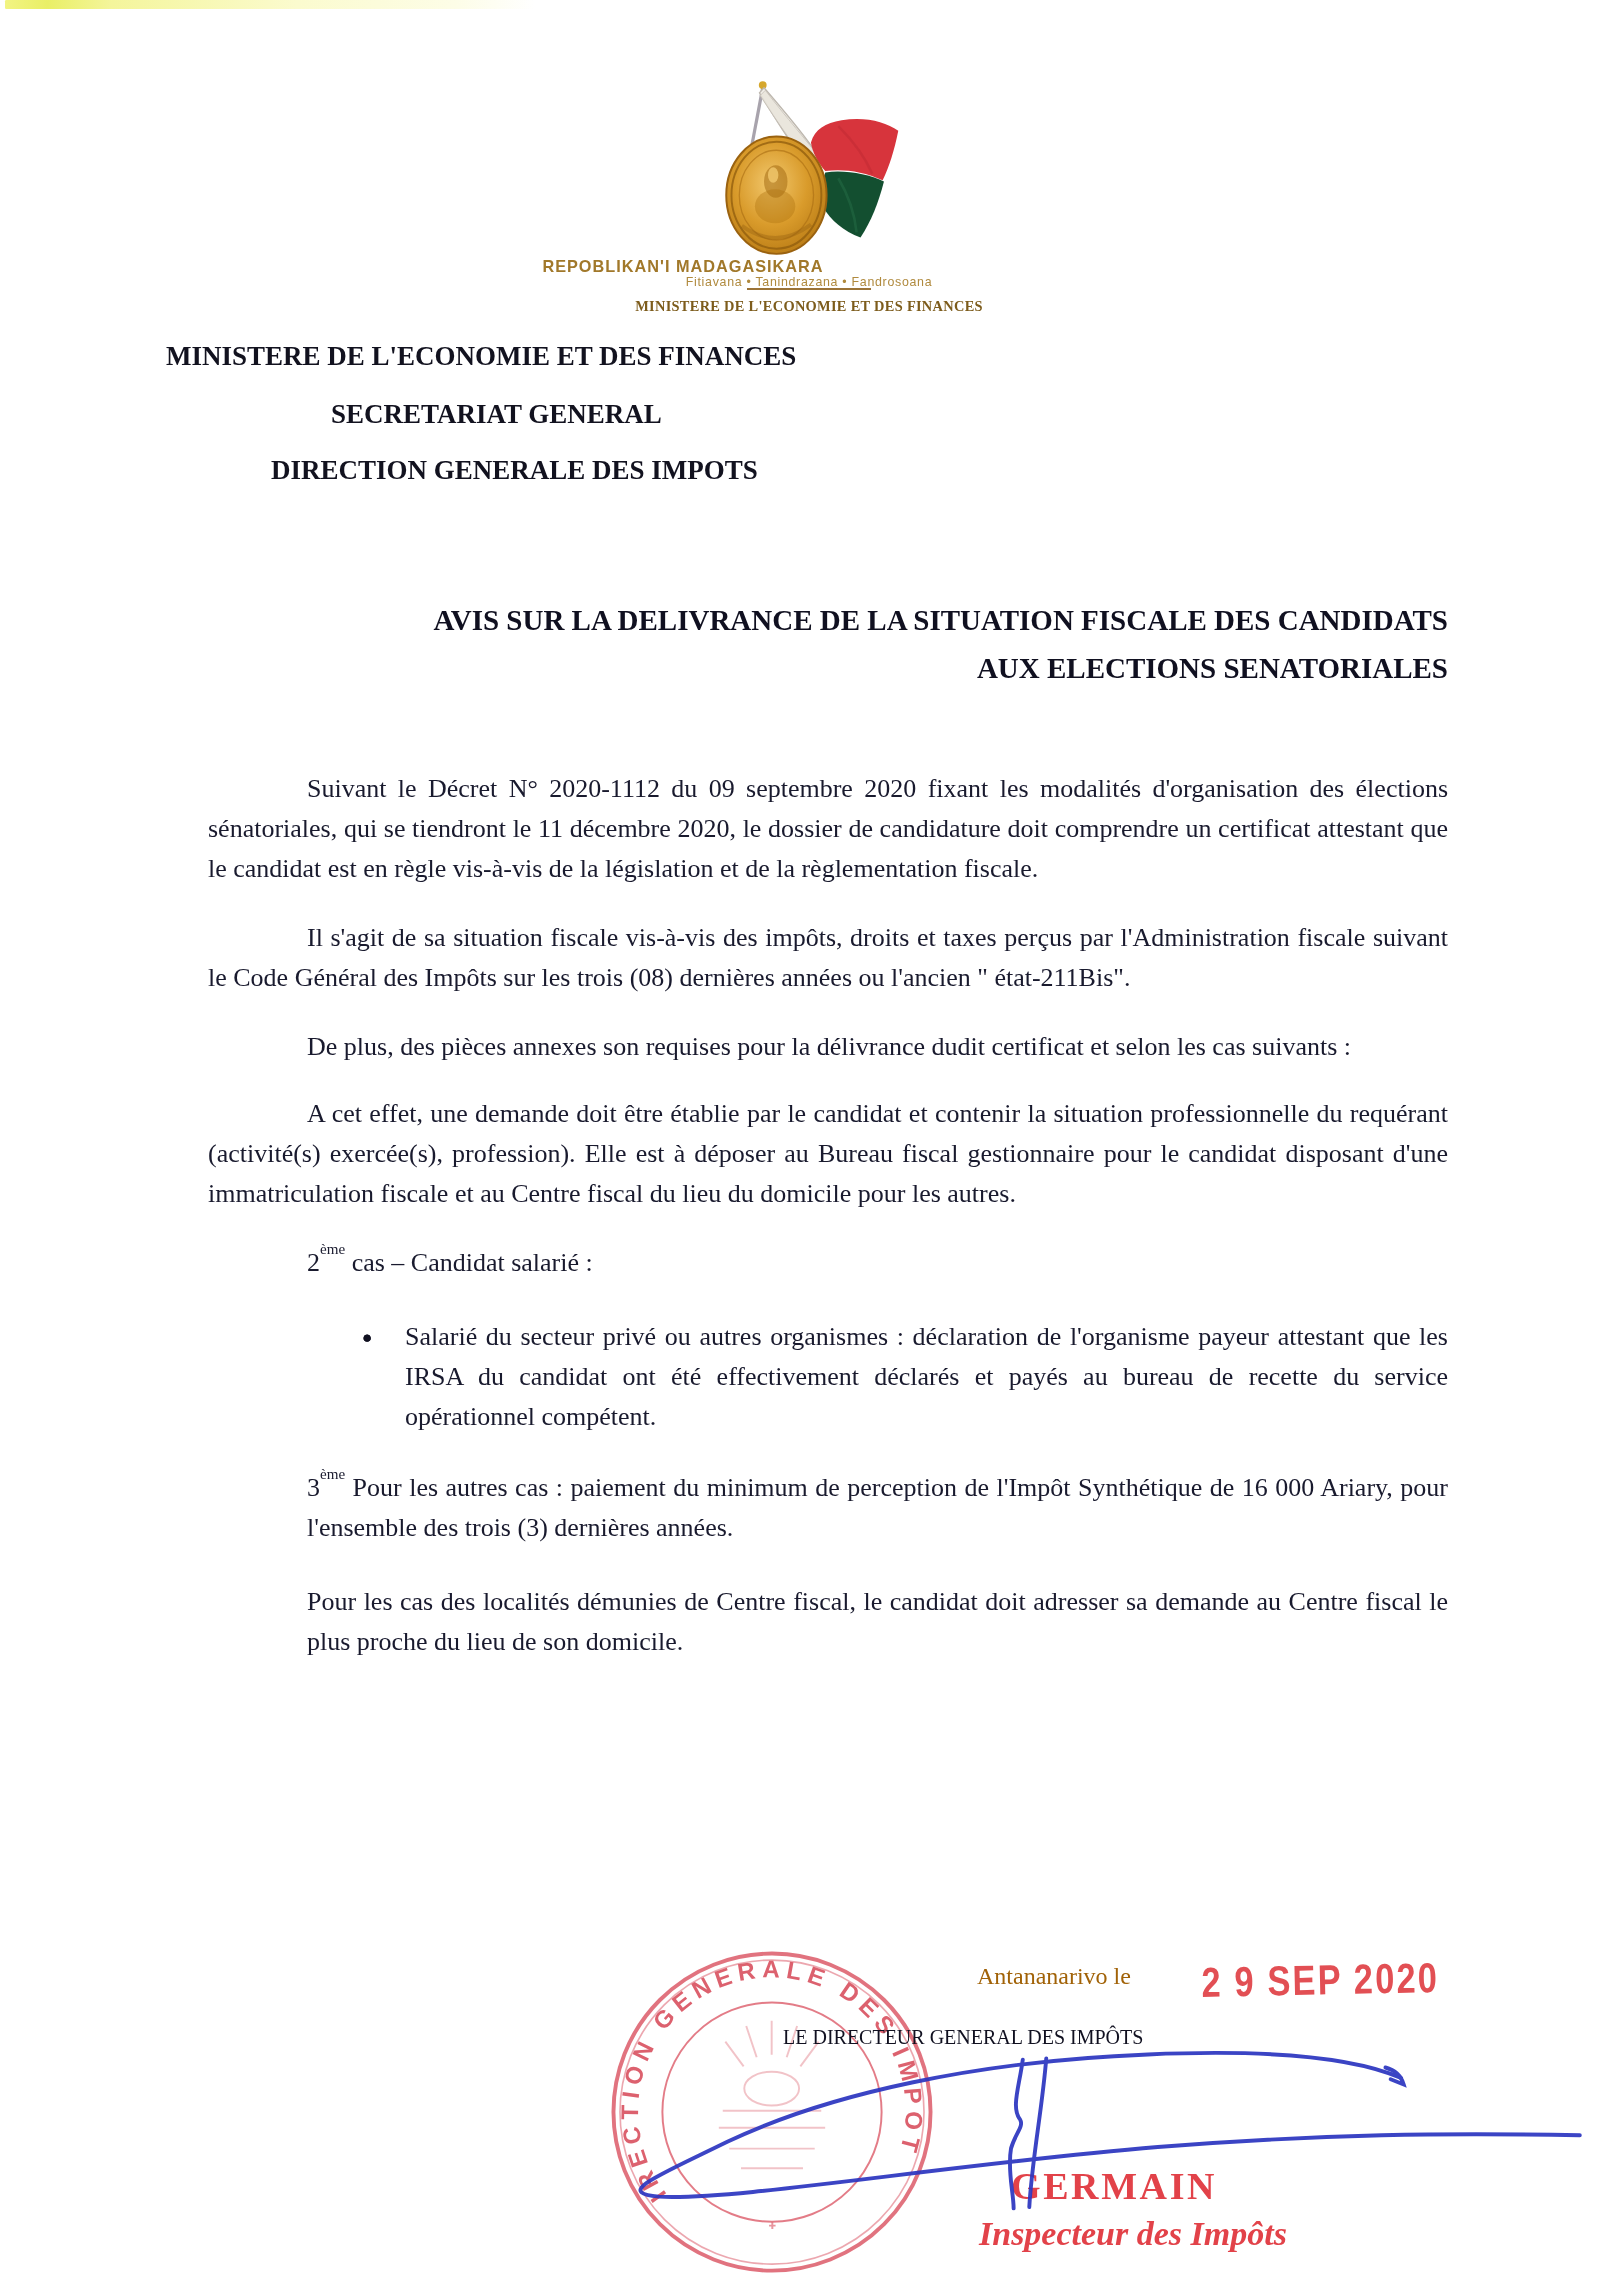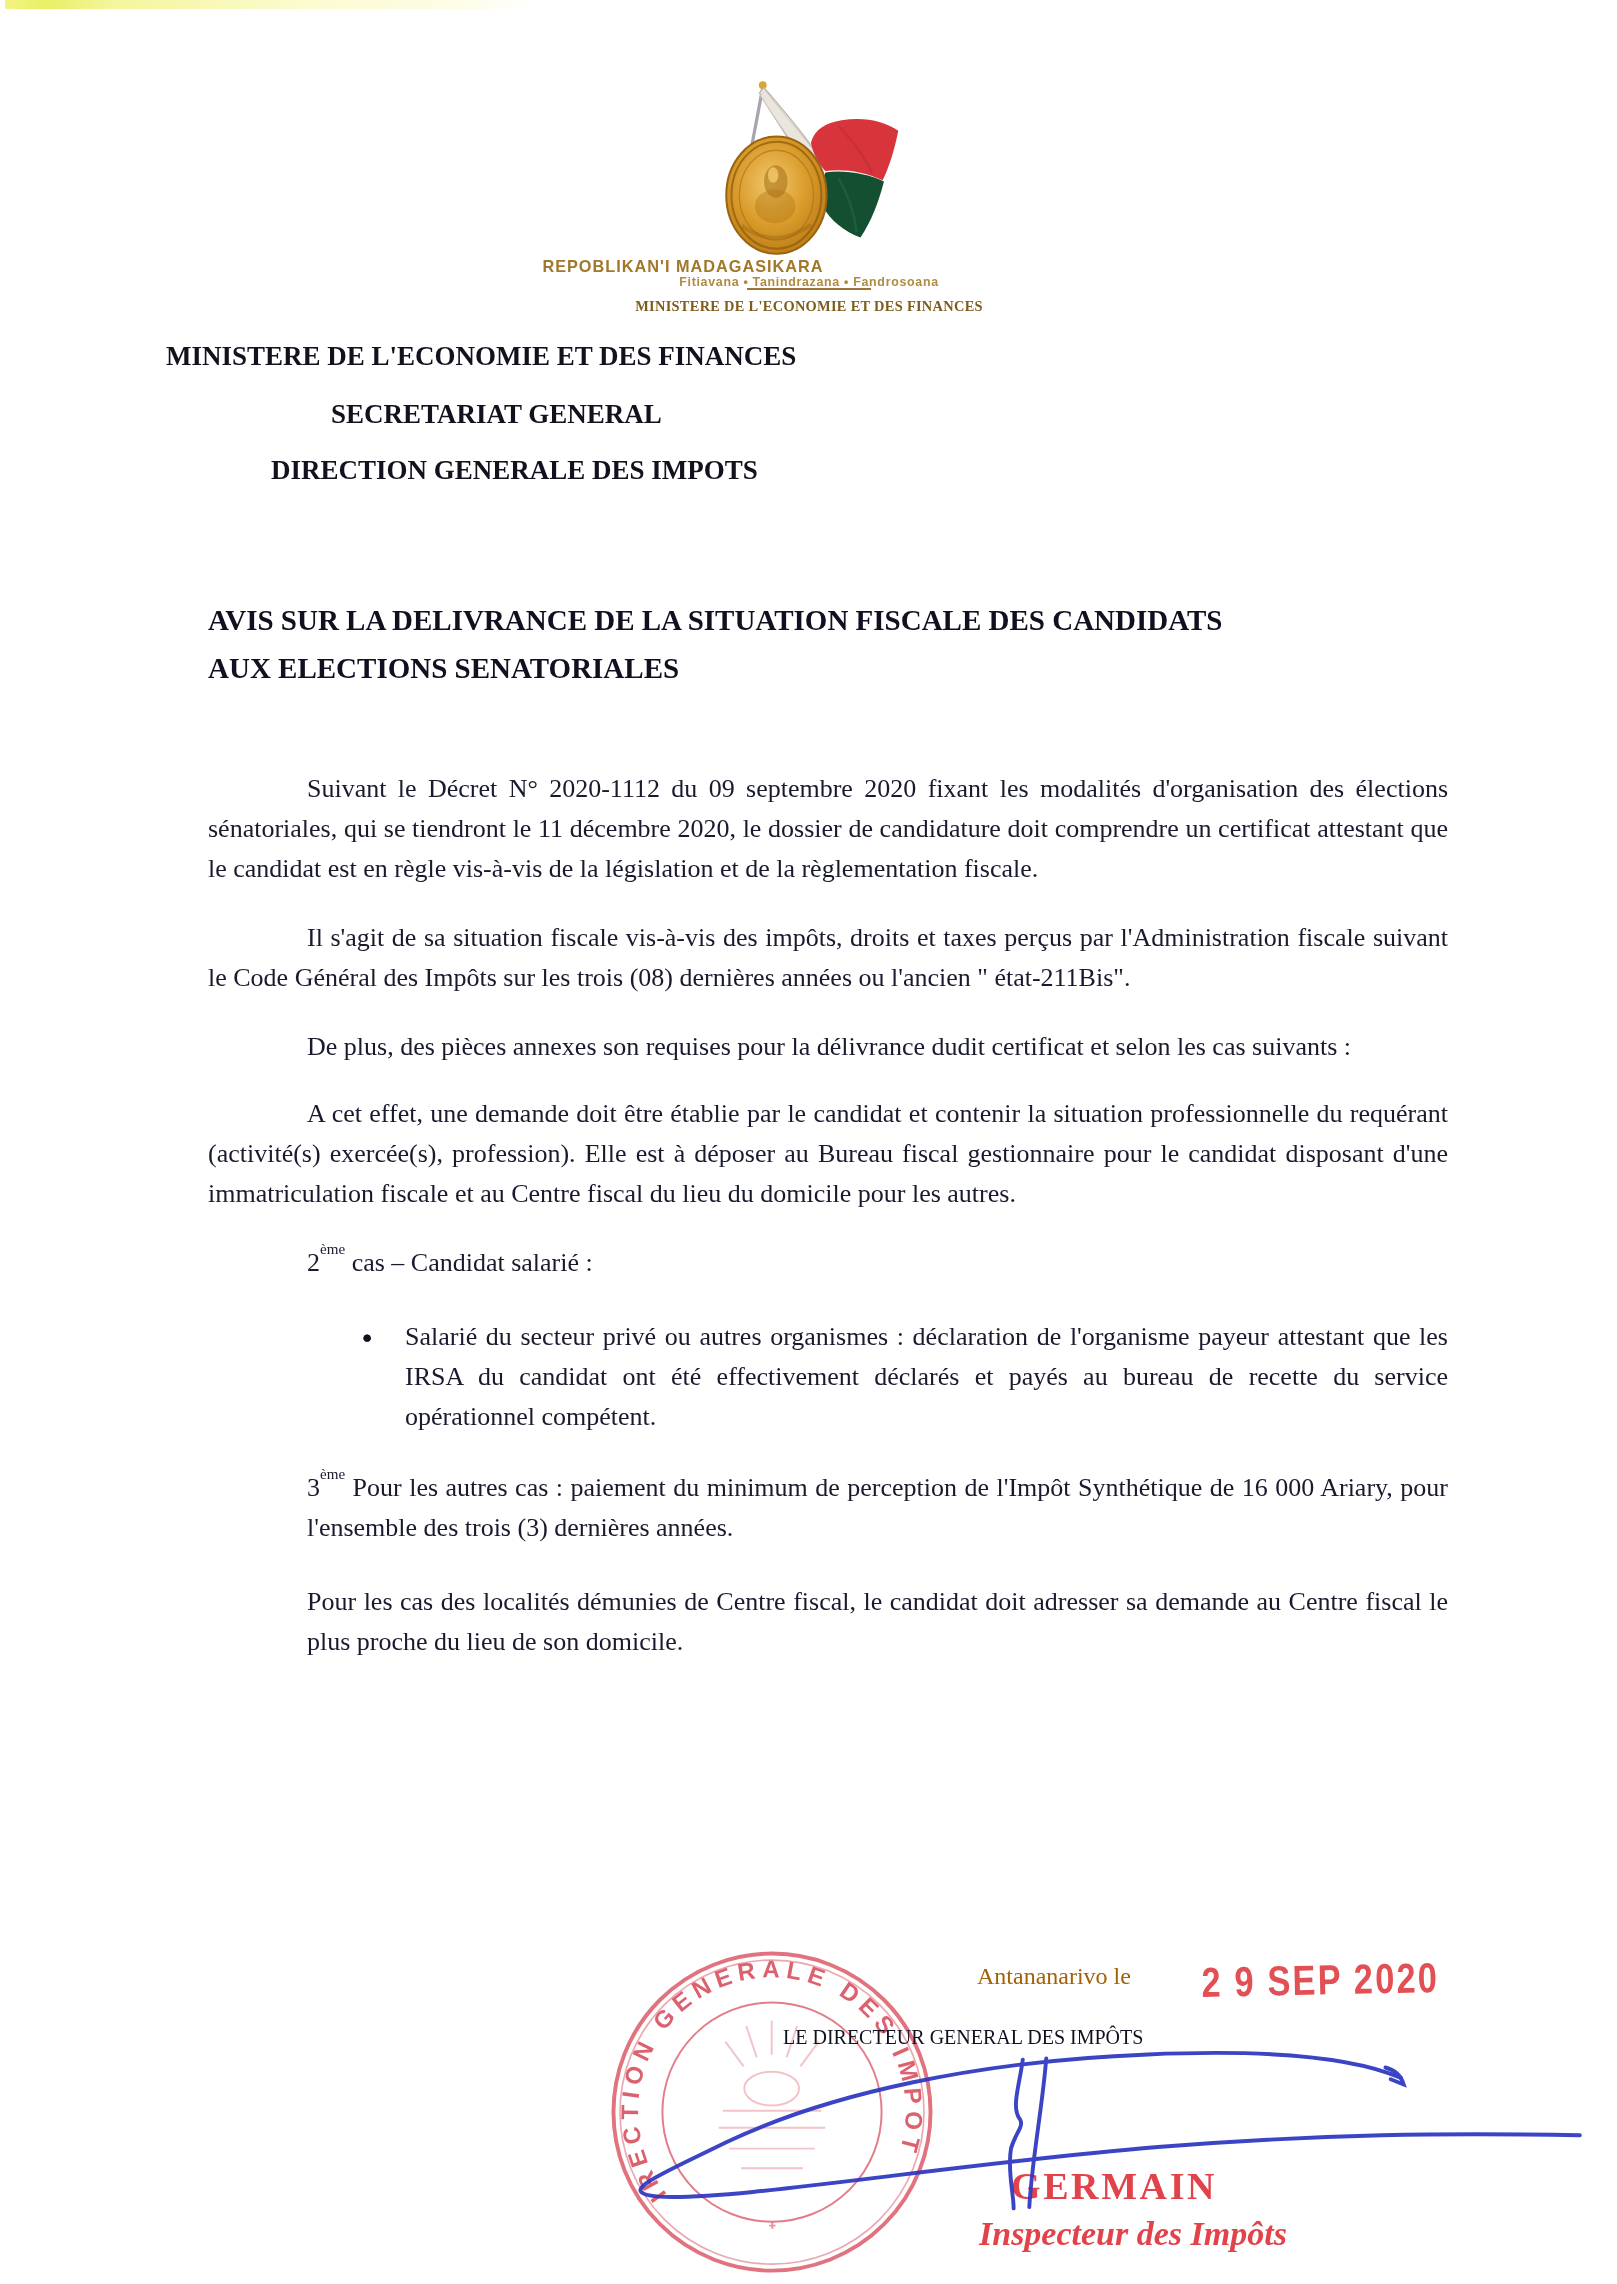--- a/index.html
+++ b/index.html
@@ -23,41 +23,41 @@
 
   
   .emblem-svg { position: absolute; left: 708px; top: 77px; width: 202px; height: 183px; }
   .republic {
     position: absolute; left: 0; top 0; top: 257px; width: 1366px; text-align: center;
     font-family: "Liberation Sans", sans-serif; font-weight: bold;
     font-size: 16.3px; letter-spacing: 1px; color: #a1782a;
   }
   .motto {
     position: absolute; top: 275px; width: 1618px; text-align: center;
-    font-family: "Liberation Sans", sans-serif; font-weight: bold;
+    font-family: "Liberation Sans", sans-serif; font-weight: normal;
     font-size: 12.4px; letter-spacing: 0.7px; color: #b08a3e;
   }
   .motto-underline {
     position: absolute; left: 747px; top: 288px; width: 124px; height: 2px;
     background: #8a5a14; opacity: .85;
   }
   .ministry-banner {
     position: absolute; top: 298px; width: 1618px; text-align: center;
     font-weight: bold; font-size: 14.4px; letter-spacing: 0.3px; color: #7d5c1c;
   }
 
   
   .lh { position: absolute; font-weight: bold; font-size: 27px; white-space: nowrap; color: #12121f; }
   .lh1 { left: 166px; top: 341px; }
   .lh2 { left: 331px; top: 399px; }
   .lh3 { left: 271px; top: 455px; }
 
   
   .title {
-    position: absolute; left: 208px; top: 596px; width: 1240px; text-align: left;
+    position: absolute; left: 208px; top: 596px; width: 1240px; text-align: right;
     font-weight: bold; font-size: 29px; line-height: 48px; color: #101020;
   }
 
   
   .body-text {
     position: absolute; left: 208px; top: 769px; width: 1240px;
     font-size: 26px; line-height: 40px; text-align: justify; color: #191a2e;
   }
   .body-text p { margin: 0; }
   .indent { text-indent: 99px; }

